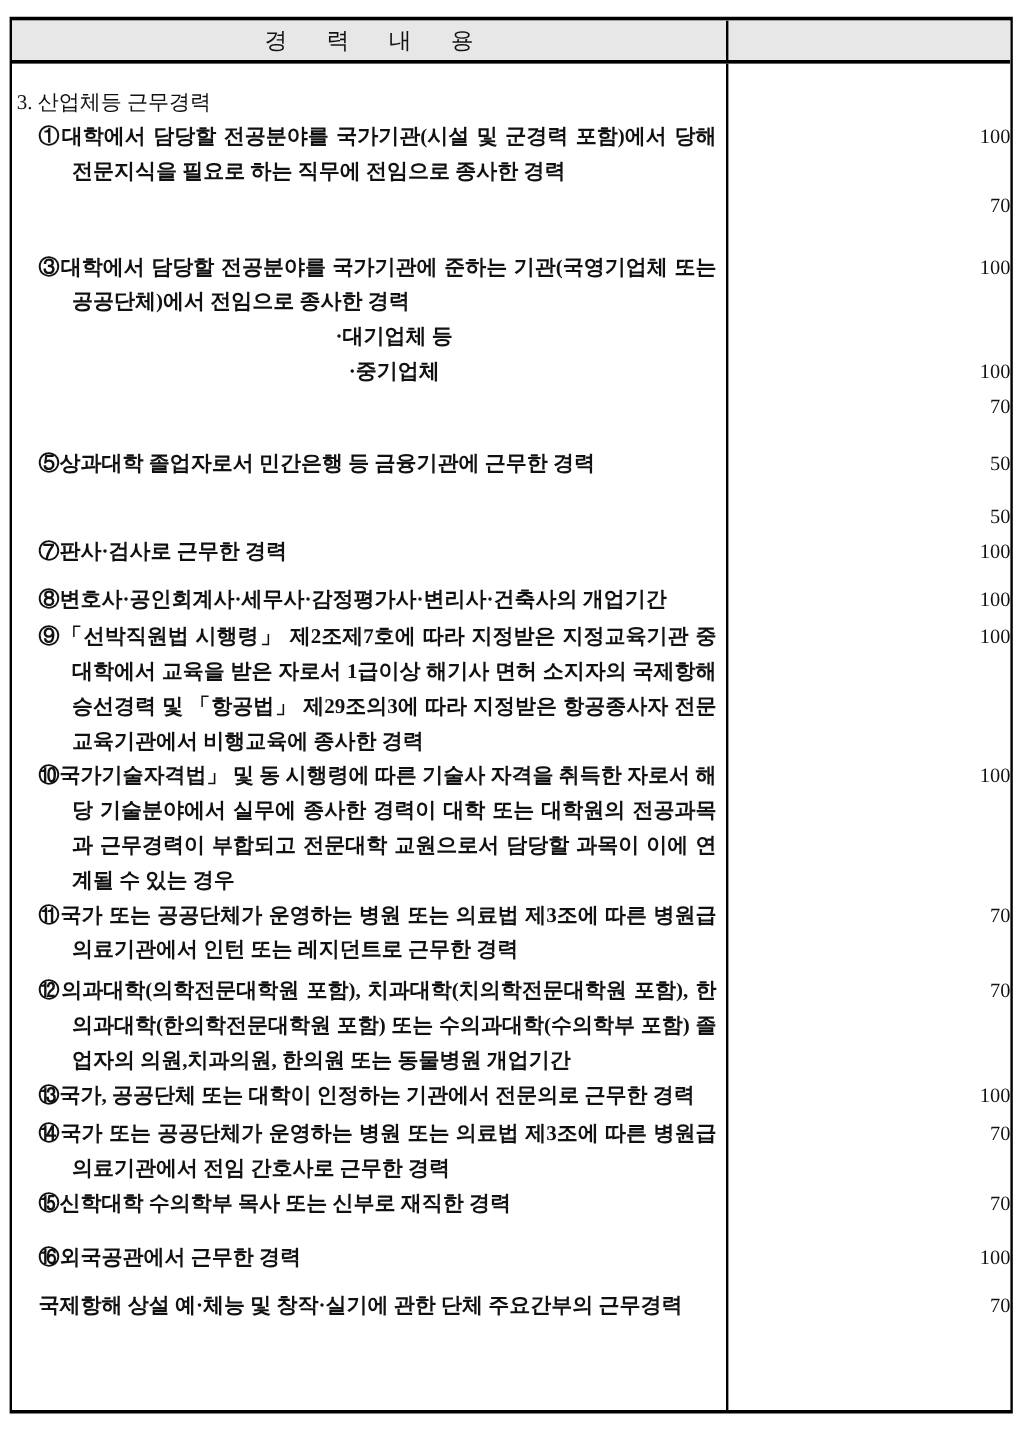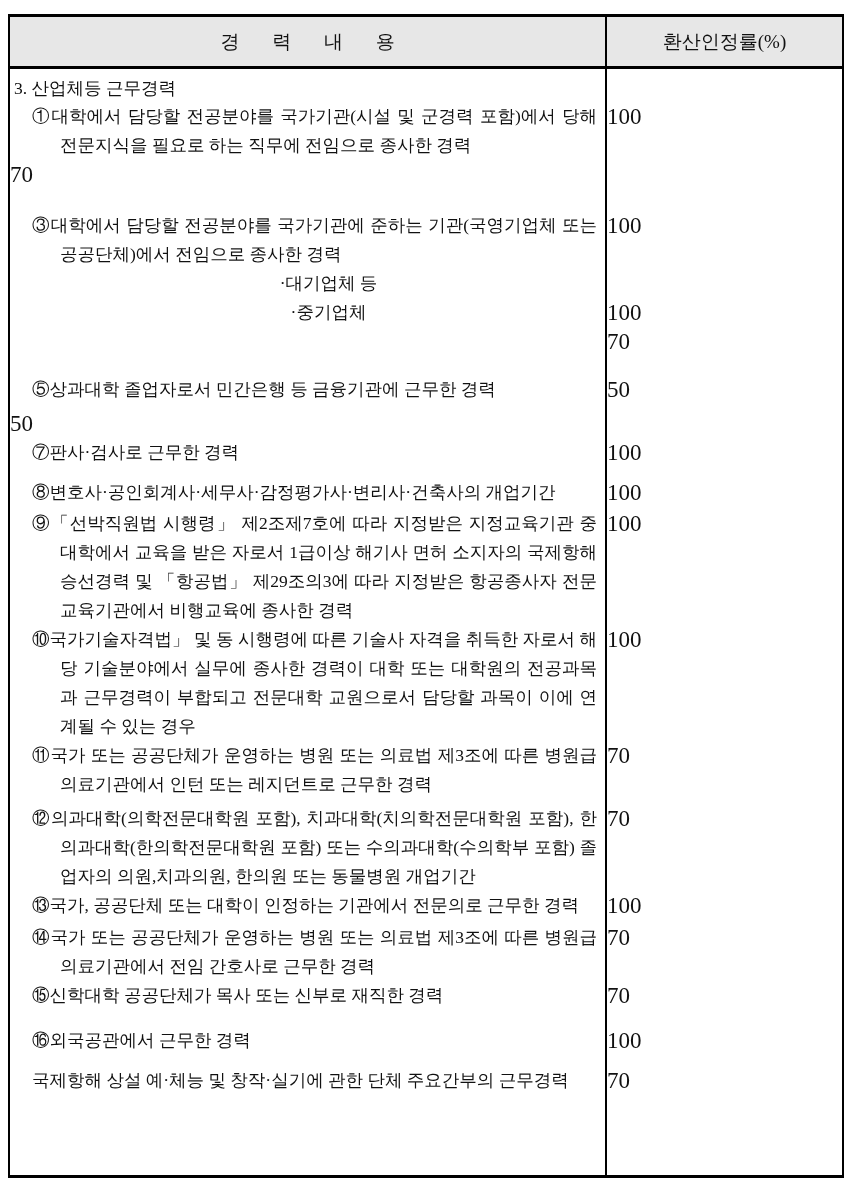--- a/index.html
+++ b/index.html
@@ -19,21 +19,21 @@
     height: 1164px;
     border-left: 2px solid #000;
     border-right: 2px solid #000;
     border-top: 3px solid #000;
     border-bottom: 3px solid #000;
     box-sizing: border-box;
     overflow: hidden;
   }
   .thead {
     display: flex;
-    height: 52px;
+    height: 36px;
     border-bottom: 3px solid #000;
     background: #e7e7e7;
     box-sizing: border-box;
   }
   .th {
     display: flex;
     align-items: center;
     justify-content: center;
     font-size: 19px;
     box-sizing: border-box;
@@ -43,21 +43,21 @@
     border-right: 2px solid #000;
     letter-spacing: 14px;
     text-indent: 14px;
   }
   .th-rate {
     flex: 1;
   }
   .tbody {
     position: relative;
     height: 1125px;
-    padding-top: 5px;
+    padding-top: 18px;
     box-sizing: border-box;
   }
   .col-divider {
     position: absolute;
     left: 595px;
     top: 0;
     bottom: 0;
     width: 2px;
     background: #000;
   }
@@ -67,54 +67,54 @@
     padding-left: 4px;
   }
   .item {
     display: flex;
     align-items: flex-start;
   }
   .item-text {
     width: 597px;
     box-sizing: border-box;
     padding-right: 10px;
+    font-weight: bold;
   }
   .item-text p {
     margin: 0;
     font-size: 17.5px;
     line-height: 29px;
     text-align: justify;
     padding-left: 50px;
     text-indent: -28px;
   }
   .item-text p.sub {
     text-indent: 0;
     text-align: center;
   }
   .item-rate {
     flex: 1;
-    text-align: left;
-    font-size: 23px;
+    text-align: right;
+    font-size: 17px;
     line-height: 29px;
   }
   .item-rate .r {
     line-height: 29px;
   }
   .item-rate .r.offset-one-line {
     margin-top: 29px;
   }
 </style>
 </head>
 <body>
 
 <div class="doc-table">
 
   <div class="thead">
     <div class="th th-career">경 력 내 용</div>
-    <div class="th th-rate">환산인정률(%)</div>
   </div>
 
   <div class="tbody">
     <div class="col-divider"></div>
 
     <div class="section-title">3. 산업체등 근무경력</div>
 
     <div class="item">
       <div class="item-text">
           <p>①대학에서 담당할 전공분야를 국가기관(시설 및 군경력 포함)에서 당해 전문지식을 필요로 하는 직무에 전임으로 종사한 경력</p>
@@ -137,61 +137,61 @@
       <div class="item-text">
         <p class="sub">·대기업체 등</p>
         <p class="sub">·중기업체</p>
       </div>
       <div class="item-rate">
         <div class="r offset-one-line">100</div>
         <div class="r">70</div>
       </div>
     </div>
 
+    <div class="item" style="margin-bottom:15px">
+      <div class="item-text">
+          <p>⑤상과대학 졸업자로서 민간은행 등 금융기관에 근무한 경력</p>
+        </div>
+      <div class="item-rate">50</div>
+    </div>
+
+    <div class="item">
+      <div class="item-rate">50</div>
+    </div>
+
+    <div class="item" style="margin-bottom:11px">
+      <div class="item-text">
+          <p>⑦판사·검사로 근무한 경력</p>
+        </div>
+      <div class="item-rate">100</div>
+    </div>
+
+    <div class="item" style="margin-bottom:2px">
+      <div class="item-text">
+          <p>⑧변호사·공인회계사·세무사·감정평가사·변리사·건축사의 개업기간</p>
+        </div>
+      <div class="item-rate">100</div>
+    </div>
+
+    <div class="item">
+      <div class="item-text">
+          <p>⑨「선박직원법 시행령」 제2조제7호에 따라 지정받은 지정교육기관 중 대학에서 교육을 받은 자로서 1급이상 해기사 면허 소지자의 국제항해 승선경력 및 「항공법」 제29조의3에 따라 지정받은 항공종사자 전문교육기관에서 비행교육에 종사한 경력</p>
+        </div>
+      <div class="item-rate">100</div>
+    </div>
+
+    <div class="item">
+      <div class="item-text">
+          <p>⑩국가기술자격법」 및 동 시행령에 따른 기술사 자격을 취득한 자로서 해당 기술분야에서 실무에 종사한 경력이 대학 또는 대학원의 전공과목과 근무경력이 부합되고 전문대학 교원으로서 담당할 과목이 이에 연계될 수 있는 경우</p>
+        </div>
+      <div class="item-rate">100</div>
+    </div>
+
     <div class="item" style="margin-bottom:5px">
       <div class="item-text">
-          <p>⑤상과대학 졸업자로서 민간은행 등 금융기관에 근무한 경력</p>
-        </div>
-      <div class="item-rate">50</div>
-    </div>
-
-    <div class="item">
-      <div class="item-rate">50</div>
-    </div>
-
-    <div class="item" style="margin-bottom:11px">
-      <div class="item-text">
-          <p>⑦판사·검사로 근무한 경력</p>
-        </div>
-      <div class="item-rate">100</div>
-    </div>
-
-    <div class="item" style="margin-bottom:2px">
-      <div class="item-text">
-          <p>⑧변호사·공인회계사·세무사·감정평가사·변리사·건축사의 개업기간</p>
-        </div>
-      <div class="item-rate">100</div>
-    </div>
-
-    <div class="item">
-      <div class="item-text">
-          <p>⑨「선박직원법 시행령」 제2조제7호에 따라 지정받은 지정교육기관 중 대학에서 교육을 받은 자로서 1급이상 해기사 면허 소지자의 국제항해 승선경력 및 「항공법」 제29조의3에 따라 지정받은 항공종사자 전문교육기관에서 비행교육에 종사한 경력</p>
-        </div>
-      <div class="item-rate">100</div>
-    </div>
-
-    <div class="item">
-      <div class="item-text">
-          <p>⑩국가기술자격법」 및 동 시행령에 따른 기술사 자격을 취득한 자로서 해당 기술분야에서 실무에 종사한 경력이 대학 또는 대학원의 전공과목과 근무경력이 부합되고 전문대학 교원으로서 담당할 과목이 이에 연계될 수 있는 경우</p>
-        </div>
-      <div class="item-rate">100</div>
-    </div>
-
-    <div class="item" style="margin-bottom:5px">
-      <div class="item-text">
           <p>⑪국가 또는 공공단체가 운영하는 병원 또는 의료법 제3조에 따른 병원급 의료기관에서 인턴 또는 레지던트로 근무한 경력</p>
         </div>
       <div class="item-rate">70</div>
     </div>
 
     <div class="item">
       <div class="item-text">
           <p>⑫의과대학(의학전문대학원 포함),  치과대학(치의학전문대학원 포함), 한의과대학(한의학전문대학원 포함) 또는 수의과대학(수의학부 포함) 졸업자의 의원,치과의원, 한의원 또는 동물병원 개업기간</p>
         </div>
       <div class="item-rate">70</div>
@@ -206,21 +206,21 @@
 
     <div class="item">
       <div class="item-text">
           <p>⑭국가 또는 공공단체가 운영하는 병원 또는 의료법 제3조에 따른 병원급 의료기관에서 전임 간호사로 근무한 경력</p>
         </div>
       <div class="item-rate">70</div>
     </div>
 
     <div class="item" style="margin-bottom:16px">
       <div class="item-text">
-          <p>⑮신학대학 공공단체가 목사 또는 신부로 재직한 경력</p>
+          <p>⑮신학대학 수의학부 목사 또는 신부로 재직한 경력</p>
         </div>
       <div class="item-rate">70</div>
     </div>
 
     <div class="item" style="margin-bottom:11px">
       <div class="item-text">
           <p>⑯외국공관에서 근무한 경력</p>
         </div>
       <div class="item-rate">100</div>
     </div>

